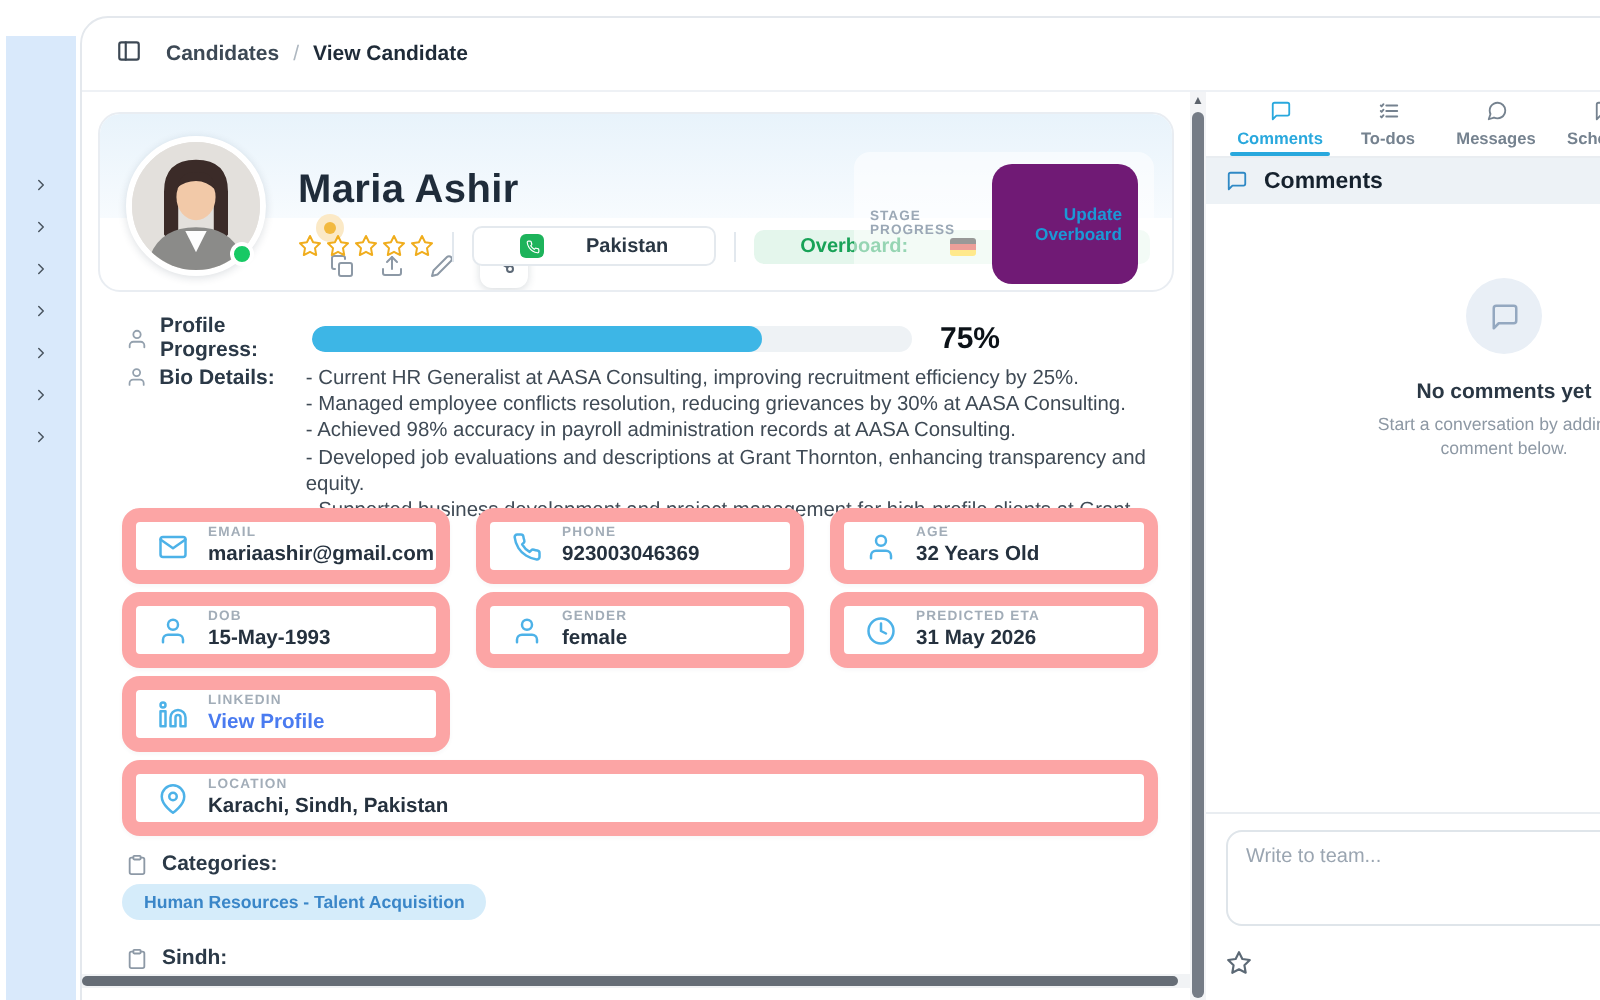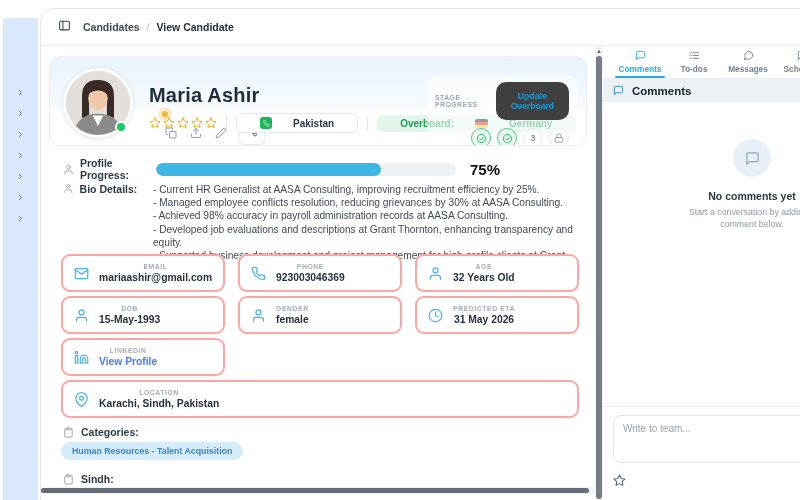--- a/index.html
+++ b/index.html
@@ -46,21 +46,21 @@
   .pill{display:flex;align-items:center;gap:21px;border-radius:5px;padding:3px 23px;font-size:10px;}
   .pill.country{background:#fff;border:1px solid #e4e9ee;color:#2a3744;font-weight:700;}
   .wa{width:12px;height:12px;border-radius:3px;background:#1db35b;display:inline-flex;align-items:center;justify-content:center;color:#fff;}
   .wa .ic{width:7px;height:7px;stroke-width:2.4;}
   .pill.ob{background:#e4f6ec;color:#18a257;font-weight:700;}
   .flag{width:13px;height:9px;border-radius:1.5px;background:linear-gradient(180deg,#1d1d1b 33%,#d52b1e 33% 66%,#ffcf00 66%);}
 
   .stage{position:absolute;right:9px;top:19px;width:150px;background:rgba(255,255,255,.55);border-radius:8px;padding:6px 8px;}
   .stage-r1{display:flex;align-items:center;justify-content:flex-end;gap:7px;}
   .stage-lbl{font-size:6.8px;font-weight:700;letter-spacing:.5px;color:#9ba8b6;}
-  .upd{background:#404040;color:#1b99d6;border:none;border-radius:10px;font-size:8.6px;font-weight:700;padding:9px 8px;cursor:pointer;}
+  .upd{background:#701a75;color:#1b99d6;border:none;border-radius:10px;font-size:8.6px;font-weight:700;padding:20px 8px;cursor:pointer;text-align:right;}
   .stage-r2{display:flex;justify-content:flex-end;gap:6px;margin-top:8px;}
   .step{width:20px;height:20px;border-radius:50%;display:flex;align-items:center;justify-content:center;font-size:9px;font-weight:700;cursor:pointer;}
   .step.check{background:#eafaf1;border:1.5px solid #4cc98a;color:#27ae60;}
   .step.num{background:#fff;border:1px solid #e1e7ed;color:#8794a2;}
   .step.lock{background:#fff;border:1px solid #e1e7ed;color:#8794a2;}
   .step .ic{width:10px;height:10px;}
   .step.check .ic{width:11px;height:11px;}
 
   
   .prow{position:absolute;left:22px;top:111px;display:flex;align-items:center;}
@@ -69,21 +69,21 @@
   .pbar{width:300px;height:13px;border-radius:7px;background:#eef2f5;overflow:hidden;}
   .pfill{height:100%;border-radius:7px;background:#3db6e6;}
   .pct{margin-left:14px;font-size:15px;font-weight:800;color:#0c1218;}
   .biorow{position:absolute;left:22px;top:137px;display:flex;align-items:flex-start;}
   .biorow ul{list-style:none;}
   .biorow li{font-size:10.2px;color:#3f4a55;line-height:13.2px;}
   .biorow li::before{content:"- ";color:#3f4a55;}
 
   
   .grid{position:absolute;left:20px;top:208px;width:518px;display:grid;grid-template-columns:164px 164px 164px;column-gap:13px;row-gap:4px;}
-  .card{height:38px;border:2px solid #fca5a5;border-radius:9px;background:#fff;box-shadow:0 1px 2px rgba(40,60,80,.04);display:flex;align-items:center;padding:0 11px;gap:10px;text-align:center;}
+  .card{height:38px;border:7px solid #fca5a5;border-radius:9px;background:#fff;box-shadow:0 1px 2px rgba(40,60,80,.04);display:flex;align-items:center;padding:0 11px;gap:10px;}
   .card.full{grid-column:1 / -1;}
   .card .ic{width:15px;height:15px;color:#4db2e8;stroke-width:1.7;flex:none;}
   .card .lab{font-size:6.8px;letter-spacing:.6px;color:#a2adb8;font-weight:700;}
   .card .val{font-size:10.3px;font-weight:700;color:#25313e;margin-top:2px;}
   .card .val.link{color:#4a7bf0;cursor:pointer;}
 
   .catrow{position:absolute;left:22px;top:380px;display:flex;align-items:center;gap:7px;color:#8d99a6;}
   .catrow .ic{width:11px;height:11px;stroke-width:1.8;}
   .catrow span{font-size:10.5px;font-weight:600;color:#2b3947;}
   .tags{position:absolute;left:20px;top:396px;display:flex;gap:6px;}

